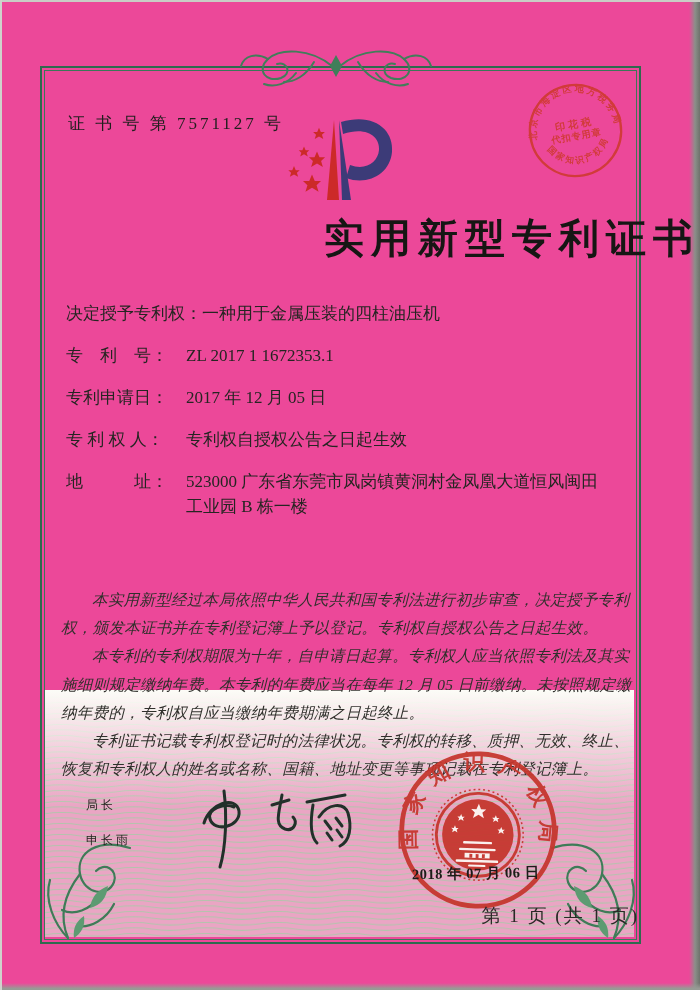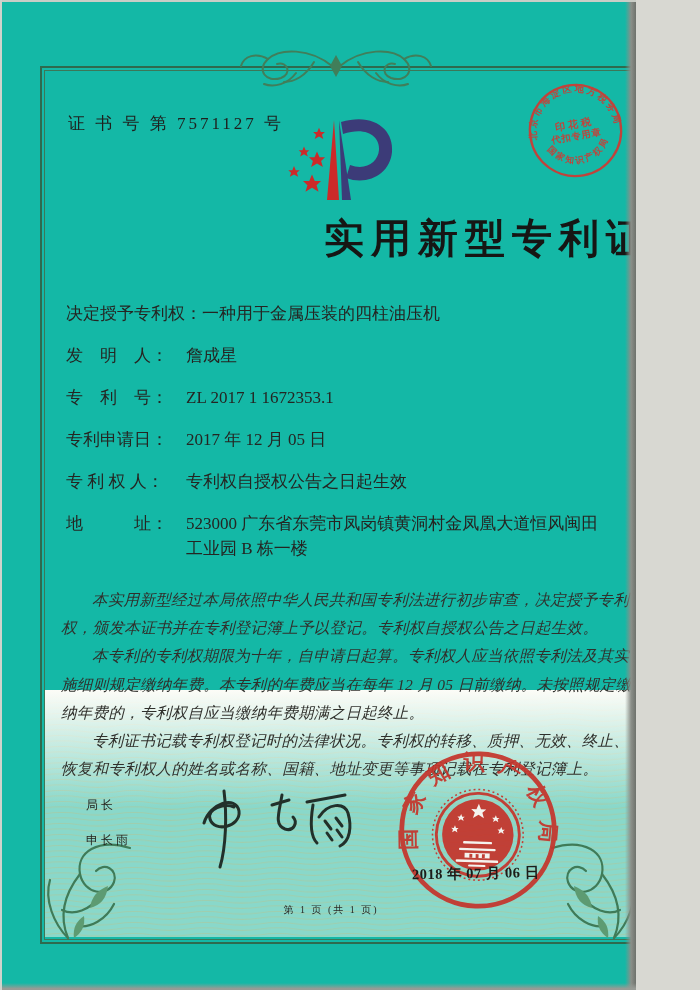--- a/index.html
+++ b/index.html
@@ -1,16 +1,16 @@
 <!DOCTYPE html>
 <html><head>
 <meta charset="utf-8">
 <style>
   html,body{margin:0;padding:0;background:#d8d8d2;}
-  .page{position:relative;width:636px;height:990px;background:#14b8a6;overflow:hidden;
+  .page{position:relative;width:700px;height:990px;background:#ec4899;overflow:hidden;
         font-family:"Liberation Serif","DejaVu Serif",serif;color:#2b2b28;}
   
   .edge-right{position:absolute;top:0;right:0;width:11px;height:100%;
               background:linear-gradient(90deg,rgba(120,124,118,0) 0%,#8b8f89 55%,#6e726c 100%);}
   .edge-bottom{position:absolute;left:0;bottom:0;width:100%;height:7px;
                background:linear-gradient(180deg,rgba(150,154,148,0) 0%,#979b95 80%);}
   .edge-top{position:absolute;left:0;top:0;width:100%;height:2px;background:#c9cdc6;}
   .edge-left{position:absolute;left:0;top:0;width:2px;height:100%;background:#cfd3cc;}
   
   .frame{position:absolute;left:40px;top:66px;width:597px;height:874px;
@@ -32,22 +32,22 @@
   .paras{position:absolute;left:61px;top:586px;width:572px;font-size:15.5px;
          line-height:1.82;font-style:italic;letter-spacing:0.3px;color:#30302c;}
   .paras p{margin:0;text-indent:2em;}
   .director{position:absolute;left:86px;top:788px;font-size:12px;letter-spacing:3px;
             line-height:35px;color:#24241f;}
   .signature{position:absolute;left:190px;top:775px;}
   .tax-stamp{position:absolute;left:527px;top:82px;transform:rotate(-10deg);opacity:0.92;}
   .office-seal{position:absolute;left:396px;top:748px;transform:rotate(2deg);opacity:0.93;}
   .seal-date{position:absolute;left:412px;top:864px;width:140px;font-size:14.5px;
              font-weight:bold;letter-spacing:0.5px;color:#1c1c19;transform:rotate(-1deg);}
-  .footer{position:absolute;left:32px;top:903px;width:598px;text-align:center;
-          font-size:10px;letter-spacing:2px;color:#2a2a27;}
+  .footer{position:absolute;left:41px;top:903px;width:598px;text-align:right;
+          font-size:19px;letter-spacing:2px;color:#2a2a27;}
   .ornament-top{position:absolute;left:236px;top:42px;}
   .flourish{position:absolute;}
   .flourish.bl{left:34px;top:838px;}
   .flourish.br{left:528px;top:838px;}
 </style>
 </head>
 <body>
 
 <div class="page">
 
@@ -124,23 +124,20 @@
       <use href="#st" transform="translate(12,64) scale(0.60)"></use>
       <use href="#st" transform="translate(30,76) scale(0.95)"></use>
     </g>
   </svg>
 
   <div class="title">实用新型专利证书</div>
 
   <div class="fields">
     <div class="frow">
       <span class="flabel">决定授予专利权：</span><span class="fvalue">一种用于金属压装的四柱油压机</span>
-    </div>
-    <div class="frow">
-      <span class="flabel">发　明　人：</span><span class="fvalue">詹成星</span>
     </div>
     <div class="frow">
       <span class="flabel">专　利　号：</span><span class="fvalue">ZL 2017 1 1672353.1</span>
     </div>
     <div class="frow">
       <span class="flabel">专利申请日：</span><span class="fvalue">2017 年 12 月 05 日</span>
     </div>
     <div class="frow">
       <span class="flabel">专 利 权 人：</span><span class="fvalue">专利权自授权公告之日起生效</span>
     </div>

